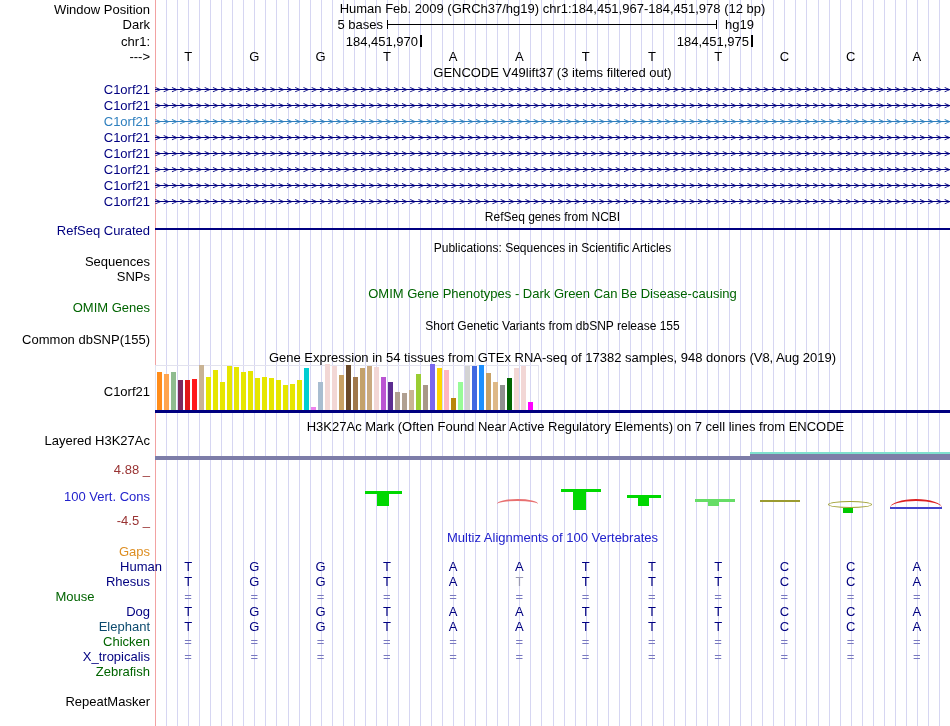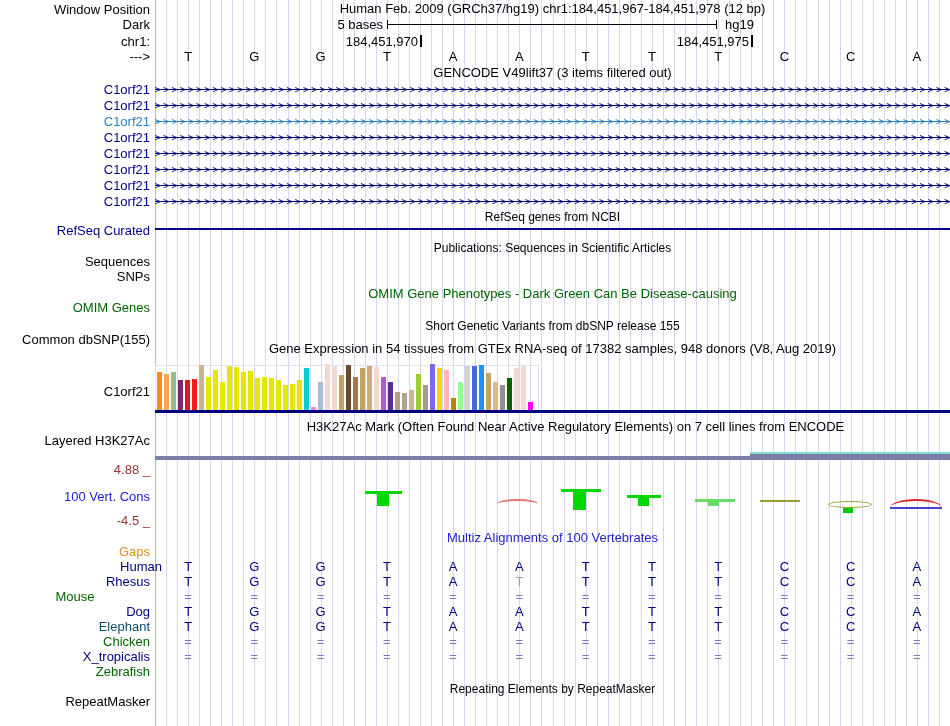--- a/index.html
+++ b/index.html
@@ -90,21 +90,21 @@
   <div class="ctitle small" style="top:241px;">Publications: Sequences in Scientific Articles</div>
   <div class="llabel" style="top:255px;">Sequences</div>
   <div class="llabel" style="top:270px;">SNPs</div>
 
   <div class="ctitle" style="top: 287px; color: rgb(0, 100, 0);">OMIM Gene Phenotypes - Dark Green Can Be Disease-causing</div>
   <div class="llabel" style="top: 301px; color: rgb(0, 100, 0);">OMIM Genes</div>
 
   <div class="ctitle small" style="top:319px;">Short Genetic Variants from dbSNP release 155</div>
   <div class="llabel" style="top:333px;">Common dbSNP(155)</div>
 
-  <div class="ctitle" style="top:342px;">Gene Expression in 54 tissues from GTEx RNA-seq of 17382 samples, 948 donors (V8, Aug 2019)</div>
+  <div class="ctitle" style="top:351px;">Gene Expression in 54 tissues from GTEx RNA-seq of 17382 samples, 948 donors (V8, Aug 2019)</div>
   <div class="llabel" style="top:385px;">C1orf21</div>
   <div class="gtex-box"></div>
   <div id="gtex-bars">
       <div style="position: absolute; left: 157px; top: 372px; width: 5px; height: 38px; background: rgb(255, 140, 26);"></div>
       <div style="position: absolute; left: 164px; top: 374px; width: 5px; height: 36px; background: rgb(255, 165, 79);"></div>
       <div style="position: absolute; left: 171px; top: 372px; width: 5px; height: 38px; background: rgb(143, 188, 143);"></div>
       <div style="position: absolute; left: 178px; top: 380px; width: 5px; height: 30px; background: rgb(122, 42, 94);"></div>
       <div style="position: absolute; left: 185px; top: 380px; width: 5px; height: 30px; background: rgb(224, 24, 24);"></div>
       <div style="position: absolute; left: 192px; top: 379px; width: 5px; height: 31px; background: rgb(255, 26, 26);"></div>
       <div style="position: absolute; left: 199px; top: 365px; width: 5px; height: 45px; background: rgb(201, 179, 148);"></div>
@@ -274,16 +274,15 @@
       <div style="position: absolute; left: 486.25px; top: 650px; width: 66.25px; text-align: center; font-size: 13px; line-height: 14px; color: rgb(120, 120, 192);">=</div>
       <div style="position: absolute; left: 552.5px; top: 650px; width: 66.25px; text-align: center; font-size: 13px; line-height: 14px; color: rgb(120, 120, 192);">=</div>
       <div style="position: absolute; left: 618.75px; top: 650px; width: 66.25px; text-align: center; font-size: 13px; line-height: 14px; color: rgb(120, 120, 192);">=</div>
       <div style="position: absolute; left: 685px; top: 650px; width: 66.25px; text-align: center; font-size: 13px; line-height: 14px; color: rgb(120, 120, 192);">=</div>
       <div style="position: absolute; left: 751.25px; top: 650px; width: 66.25px; text-align: center; font-size: 13px; line-height: 14px; color: rgb(120, 120, 192);">=</div>
       <div style="position: absolute; left: 817.5px; top: 650px; width: 66.25px; text-align: center; font-size: 13px; line-height: 14px; color: rgb(120, 120, 192);">=</div>
       <div style="position: absolute; left: 883.75px; top: 650px; width: 66.25px; text-align: center; font-size: 13px; line-height: 14px; color: rgb(120, 120, 192);">=</div>
       <div style="position: absolute; left: 0px; width: 150px; top: 665px; text-align: right; font-size: 13px; line-height: 14px; color: rgb(0, 100, 0);">Zebrafish</div>
     </div>
 
-  <div class="ctitle small" style="top:682px;">Repeating Elements by RepeatMasker</div>
   <div class="llabel" style="top:695px;">RepeatMasker</div>
 
 </div>
 
 </body></html>

